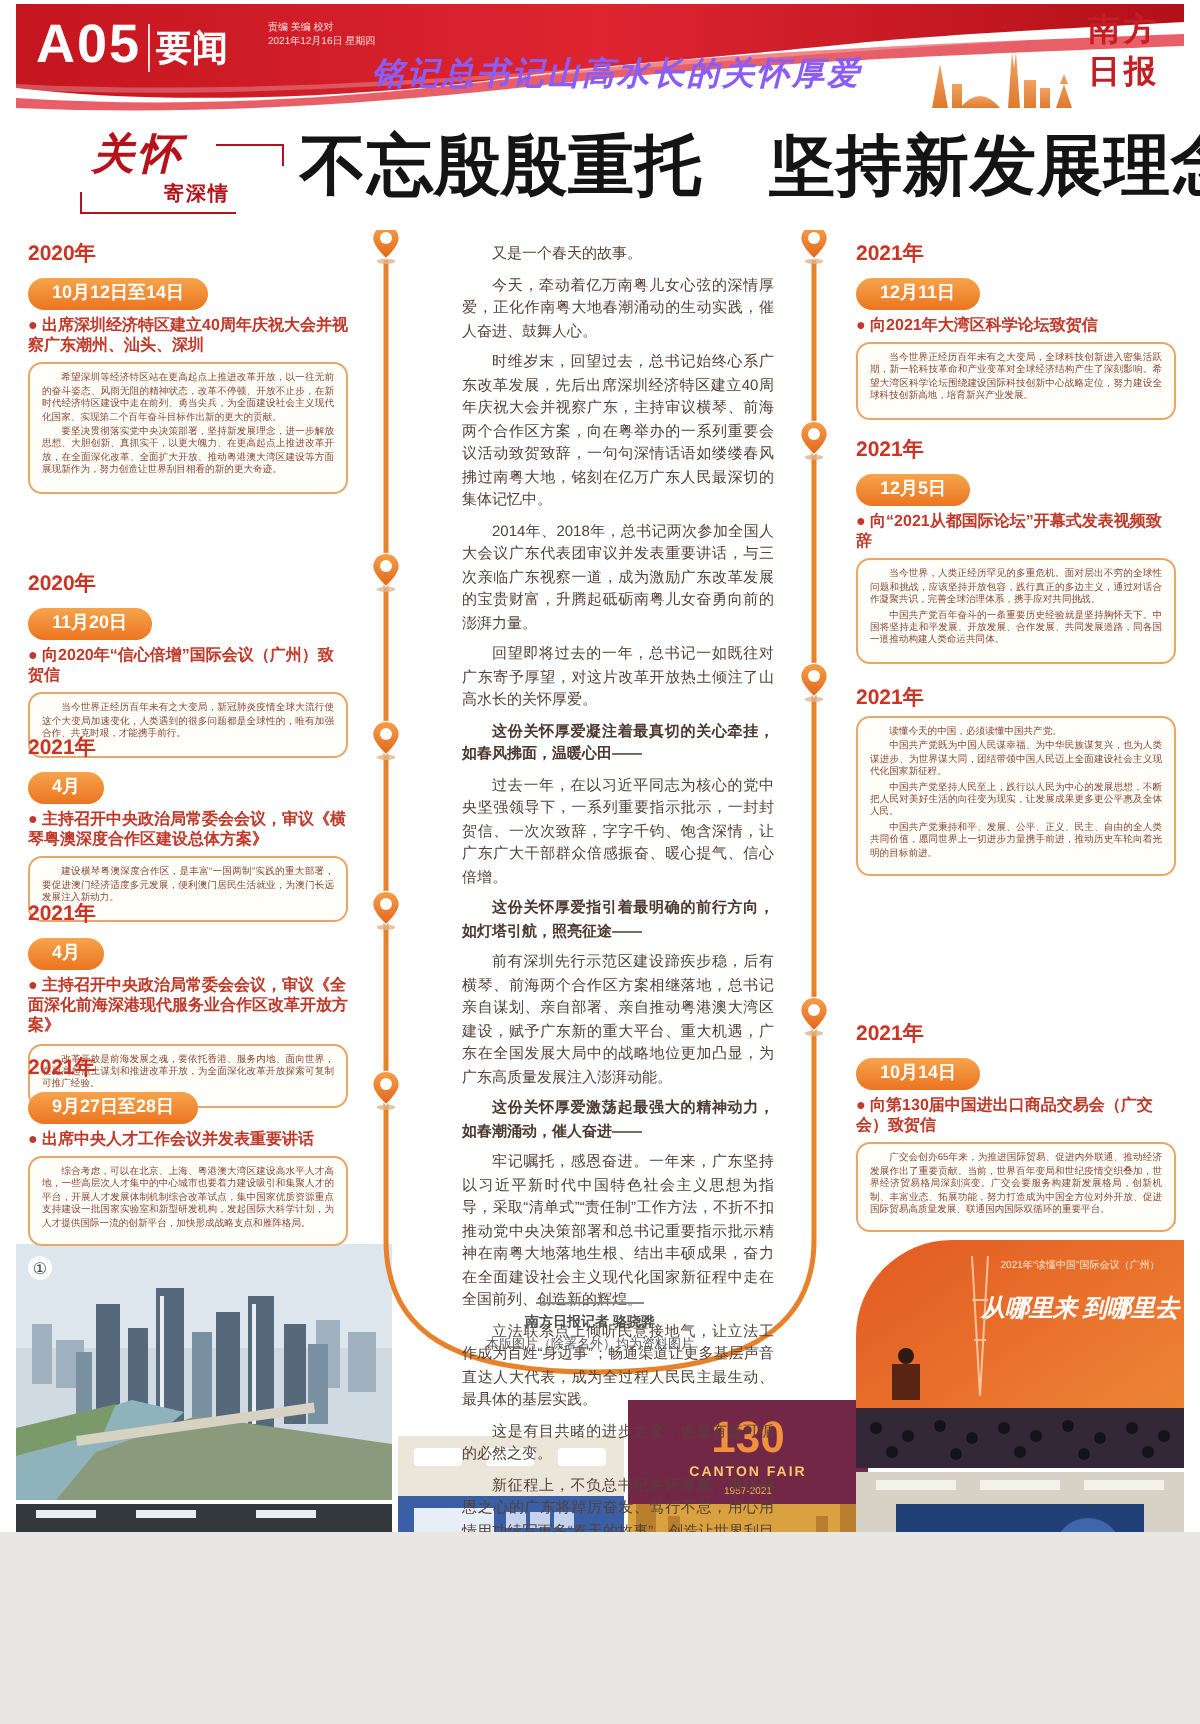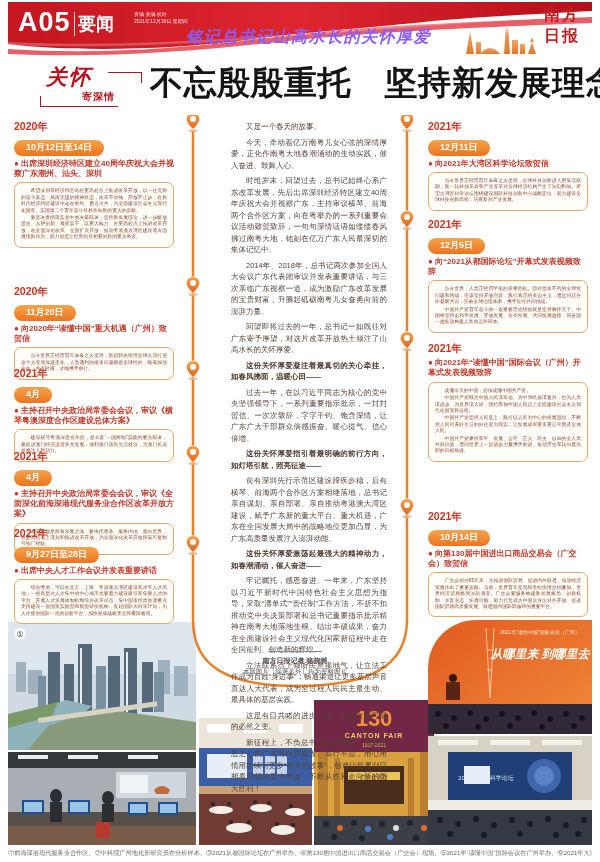--- a/index.html
+++ b/index.html
@@ -1,18 +1,18 @@
 <!DOCTYPE html>
 <html><head>
 <meta charset="utf-8">
 <style>
   * { margin:0; padding:0; box-sizing:border-box; }
   html,body { background:#e9e7e4; }
   body { font-family:"Liberation Sans", sans-serif; }
-  .page { position:relative; width:600px; height:862px; background:#fff; margin:0 auto; overflow:hidden; }
+  .page { position:relative; width:600px; height:766px; background:#fff; margin:0 auto; overflow:hidden; }
 
   
   .hdr { position:absolute; top:2px; left:8px; right:8px; height:56px; }
   .hdr svg.ribbon { position:absolute; top:0; left:0; }
   .hdr .pageno { position:absolute; top:5px; left:10px; color:#fff; font-size:27px; font-weight:bold; letter-spacing:1px; }
   .hdr .sect { position:absolute; top:10px; left:66px; color:#fff; font-size:18px; font-weight:bold; border-left:1.5px solid rgba(255,255,255,.85); padding-left:3px; }
   .hdr .credits { position:absolute; top:9px; left:126px; color:rgba(255,255,255,.85); font-size:5px; line-height:7px; width:120px; }
   .hdr .slogan { position:absolute; top:25px; left:178px; font-family:"Liberation Serif", serif; font-style:italic; font-weight:bold; font-size:16px; color:#8b5cf6; letter-spacing:1.5px; white-space:nowrap; }
   .hdr .skyline { position:absolute; top:22px; left:452px; }
   .hdr .masthead { position:absolute; top:3px; left:536px; font-family:"Liberation Serif", serif; font-weight:bold; font-size:16px; color:#c41f25; letter-spacing:2px; }
@@ -359,21 +359,21 @@
     <div class="t-title">● 出席深圳经济特区建立40周年庆祝大会并视察广东潮州、汕头、深圳</div>
     <div class="t-box">
             <p>希望深圳等经济特区站在更高起点上推进改革开放，以一往无前的奋斗姿态、风雨无阻的精神状态，改革不停顿、开放不止步，在新时代经济特区建设中走在前列、勇当尖兵，为全面建设社会主义现代化国家、实现第二个百年奋斗目标作出新的更大的贡献。</p>
             <p>要坚决贯彻落实党中央决策部署，坚持新发展理念，进一步解放思想、大胆创新、真抓实干，以更大魄力、在更高起点上推进改革开放，在全面深化改革、全面扩大开放、推动粤港澳大湾区建设等方面展现新作为，努力创造让世界刮目相看的新的更大奇迹。</p>
           </div>
   </div>
 
   <div class="entry" style="top: 170px;">
     <div class="t-year">2020年</div>
     <div><span class="t-date">11月20日</span></div>
-    <div class="t-title">● 向2020年“读懂中国”重大机遇（广州）致贺信</div>
+    <div class="t-title">● 向2020年“信心倍增”国际会议（广州）致贺信</div>
     <div class="t-box">
             <p>当今世界正经历百年未有之大变局，新冠肺炎疫情全球大流行使这个大变局加速变化，人类遇到的很多问题都是全球性的，唯有加强合作、共克时艰，才能携手前行。</p>
           </div>
   </div>
 
   <div class="entry" style="top: 252px;">
     <div class="t-year">2021年</div>
     <div><span class="t-date">4月</span></div>
     <div class="t-title">● 主持召开中央政治局常委会会议，审议《横琴粤澳深度合作区建设总体方案》</div>
     <div class="t-box">
@@ -440,21 +440,20 @@
     <div><span class="t-date">12月5日</span></div>
     <div class="t-title">● 向“2021从都国际论坛”开幕式发表视频致辞</div>
     <div class="t-box">
             <p>当今世界，人类正经历罕见的多重危机。面对层出不穷的全球性问题和挑战，应该坚持开放包容，践行真正的多边主义，通过对话合作凝聚共识，完善全球治理体系，携手应对共同挑战。</p>
             <p>中国共产党百年奋斗的一条重要历史经验就是坚持胸怀天下。中国将坚持走和平发展、开放发展、合作发展、共同发展道路，同各国一道推动构建人类命运共同体。</p>
           </div>
   </div>
 
   <div class="entry" style="top: 227px;">
     <div class="t-year">2021年</div>
-    <div class="t-title">● 向2021年“读懂中国”国际会议（广州）开幕式发表视频致辞</div>
     <div class="t-box">
             <p>读懂今天的中国，必须读懂中国共产党。</p>
             <p>中国共产党既为中国人民谋幸福、为中华民族谋复兴，也为人类谋进步、为世界谋大同，团结带领中国人民迈上全面建设社会主义现代化国家新征程。</p>
             <p>中国共产党坚持人民至上，践行以人民为中心的发展思想，不断把人民对美好生活的向往变为现实，让发展成果更多更公平惠及全体人民。</p>
             <p>中国共产党秉持和平、发展、公平、正义、民主、自由的全人类共同价值，愿同世界上一切进步力量携手前进，推动历史车轮向着光明的目标前进。</p>
           </div>
   </div>
 
   <div class="entry" style="top: 395px;">
     <div class="t-year">2021年</div>

